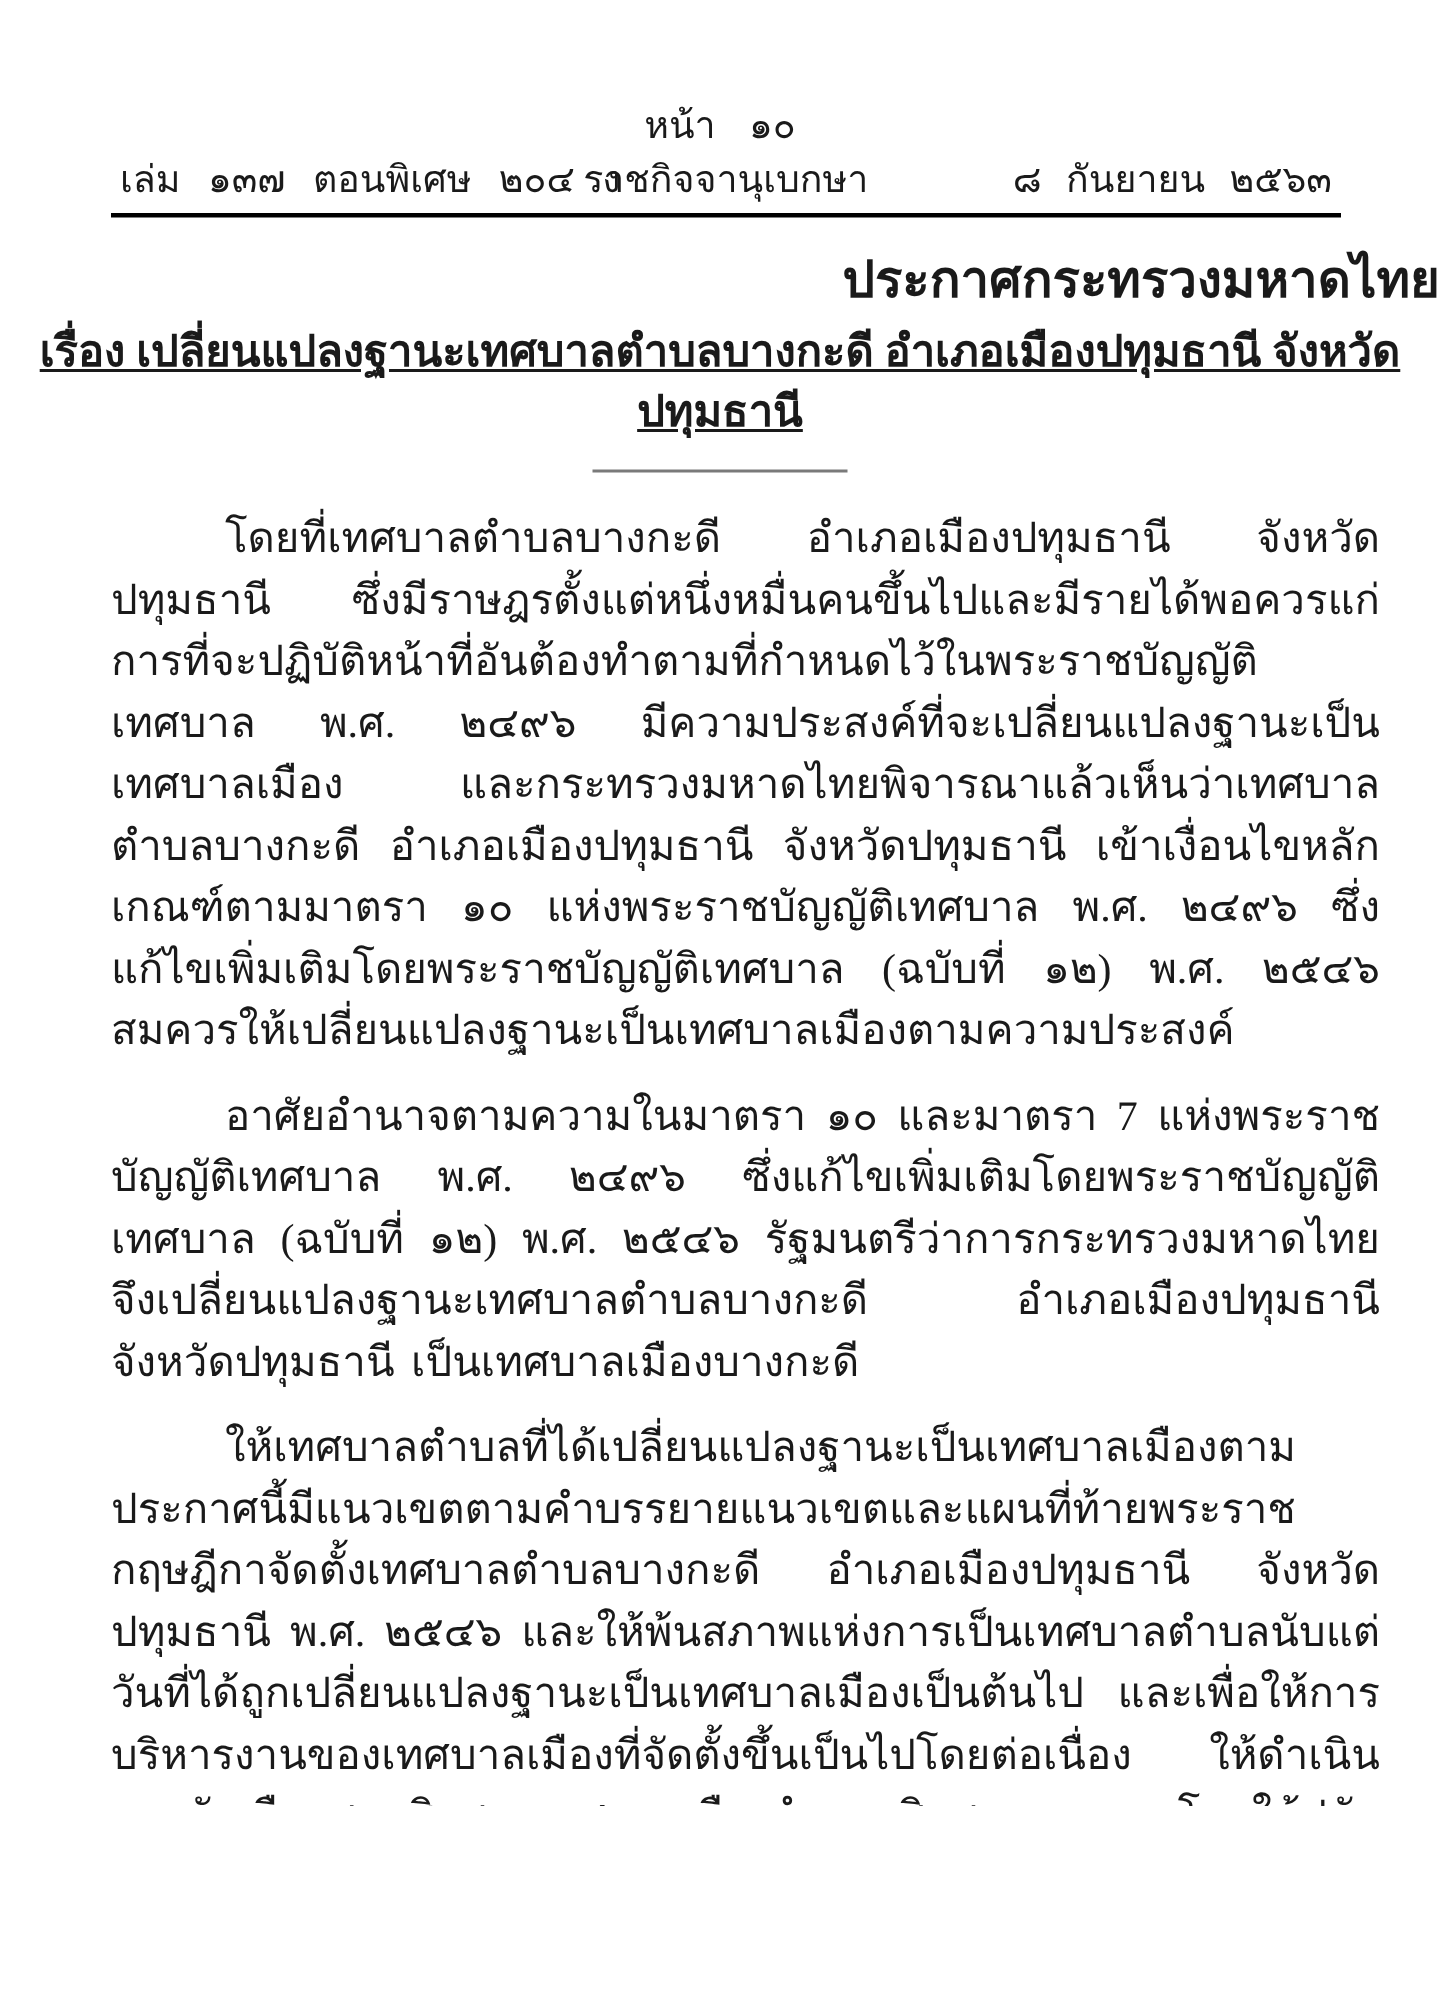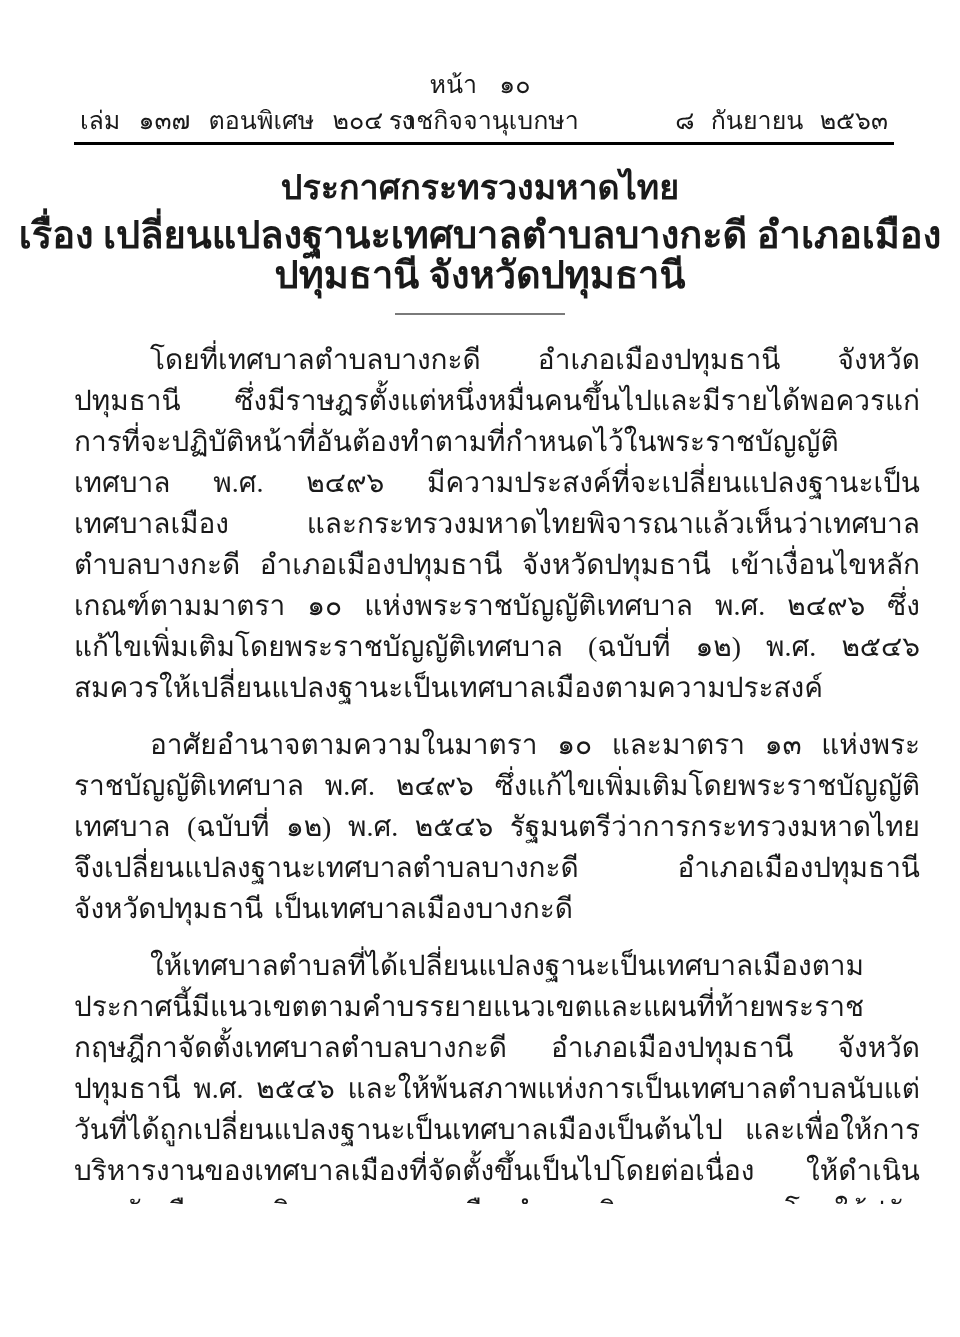--- a/index.html
+++ b/index.html
@@ -59,26 +59,28 @@
   }
   
   .title-block {
     text-align: center;
   }
   .ministry-title {
     margin-top: 22px;
     font-size: 34px;
     line-height: 42px;
     font-weight: bold;
+    text-align: right;
   }
   .subject-line {
-    font-size: 38px;
+    font-size: 29px;
     line-height: 40px;
     font-weight: bold;
     margin-top: 6px;
+    text-decoration: underline;
   }
   .subject-line + .subject-line {
     margin-top: 2px;
   }
   .title-divider {
     width: 170px;
     height: 2px;
     background: var(--divider, #7a7a7a);
     margin: 18px auto 0 auto;
   }
@@ -112,17 +114,17 @@
   </div>
 
   <div class="title-block">
     <div class="ministry-title">ประกาศกระทรวงมหาดไทย</div>
     <div class="subject-line">เรื่อง เปลี่ยนแปลงฐานะเทศบาลตำบลบางกะดี อำเภอเมืองปทุมธานี จังหวัดปทุมธานี</div>
     <div class="title-divider"></div>
   </div>
 
   <div class="doc-body">
     <p>โดยที่เทศบาลตำบลบางกะดี อำเภอเมืองปทุมธานี จังหวัดปทุมธานี ซึ่งมีราษฎรตั้งแต่หนึ่งหมื่นคนขึ้นไปและมีรายได้พอควรแก่การที่จะปฏิบัติหน้าที่อันต้องทำตามที่กำหนดไว้ในพระราชบัญญัติเทศบาล พ.ศ. ๒๔๙๖ มีความประสงค์ที่จะเปลี่ยนแปลงฐานะเป็นเทศบาลเมือง และกระทรวงมหาดไทยพิจารณาแล้วเห็นว่าเทศบาลตำบลบางกะดี อำเภอเมืองปทุมธานี จังหวัดปทุมธานี เข้าเงื่อนไขหลักเกณฑ์ตามมาตรา ๑๐ แห่งพระราชบัญญัติเทศบาล พ.ศ. ๒๔๙๖ ซึ่งแก้ไขเพิ่มเติมโดยพระราชบัญญัติเทศบาล (ฉบับที่ ๑๒) พ.ศ. ๒๕๔๖ สมควรให้เปลี่ยนแปลงฐานะเป็นเทศบาลเมืองตามความประสงค์</p>
-    <p>อาศัยอำนาจตามความในมาตรา ๑๐ และมาตรา ๑๓ แห่งพระราชบัญญัติเทศบาล พ.ศ. ๒๔๙๖ ซึ่งแก้ไขเพิ่มเติมโดยพระราชบัญญัติเทศบาล (ฉบับที่ ๑๒) พ.ศ. ๒๕๔๖ รัฐมนตรีว่าการกระทรวงมหาดไทยจึงเปลี่ยนแปลงฐานะเทศบาลตำบลบางกะดี อำเภอเมืองปทุมธานี จังหวัดปทุมธานี เป็นเทศบาลเมืองบางกะดี</p>
+    <p>อาศัยอำนาจตามความในมาตรา ๑๐ และมาตรา 7 แห่งพระราชบัญญัติเทศบาล พ.ศ. ๒๔๙๖ ซึ่งแก้ไขเพิ่มเติมโดยพระราชบัญญัติเทศบาล (ฉบับที่ ๑๒) พ.ศ. ๒๕๔๖ รัฐมนตรีว่าการกระทรวงมหาดไทยจึงเปลี่ยนแปลงฐานะเทศบาลตำบลบางกะดี อำเภอเมืองปทุมธานี จังหวัดปทุมธานี เป็นเทศบาลเมืองบางกะดี</p>
     <p>ให้เทศบาลตำบลที่ได้เปลี่ยนแปลงฐานะเป็นเทศบาลเมืองตามประกาศนี้มีแนวเขตตามคำบรรยายแนวเขตและแผนที่ท้ายพระราชกฤษฎีกาจัดตั้งเทศบาลตำบลบางกะดี อำเภอเมืองปทุมธานี จังหวัดปทุมธานี พ.ศ. ๒๕๔๖ และให้พ้นสภาพแห่งการเป็นเทศบาลตำบลนับแต่วันที่ได้ถูกเปลี่ยนแปลงฐานะเป็นเทศบาลเมืองเป็นต้นไป และเพื่อให้การบริหารงานของเทศบาลเมืองที่จัดตั้งขึ้นเป็นไปโดยต่อเนื่อง ให้ดำเนินการคัดเลือกสมาชิกสภาเทศบาลเมืองจำนวนสิบสองคน โดยให้ปลัดเทศบาลเมืองปฏิบัติหน้าที่นายกเทศมนตรีเมืองบางกะดีเป็นการชั่วคราว ตามคำสั่งคณะรักษาความสงบแห่งชาติ ที่ ๒๙/๒๕๕๙ ลงวันที่ ๒๑ มิถุนายน พุทธศักราช ๒๕๕๙ เรื่อง การได้มาซึ่งสมาชิกสภาท้องถิ่นหรือผู้บริหารท้องถิ่นเป็นการชั่วคราว ในกรณีที่มีการจัดตั้งองค์การบริหารส่วนตำบลเป็นเทศบาล การยกฐานะเป็นเทศบาล หรือการเปลี่ยนแปลงฐานะของเทศบาล ประกอบประกาศคณะรักษาความสงบแห่งชาติ ที่ ๘๕/๒๕๕๗ ลงวันที่ ๑๐ กรกฎาคม พุทธศักราช ๒๕๕๗ เรื่อง การได้มาซึ่งสมาชิกสภาท้องถิ่นหรือผู้บริหารท้องถิ่นเป็นการชั่วคราว จนกว่าจะมีประกาศเปลี่ยนแปลงตามที่ประกาศคณะรักษาความสงบแห่งชาติ ที่ ๘๕/๒๕๕๗ ฯ กำหนด</p>
   </div>
 
 </div>
 
 </body></html>

